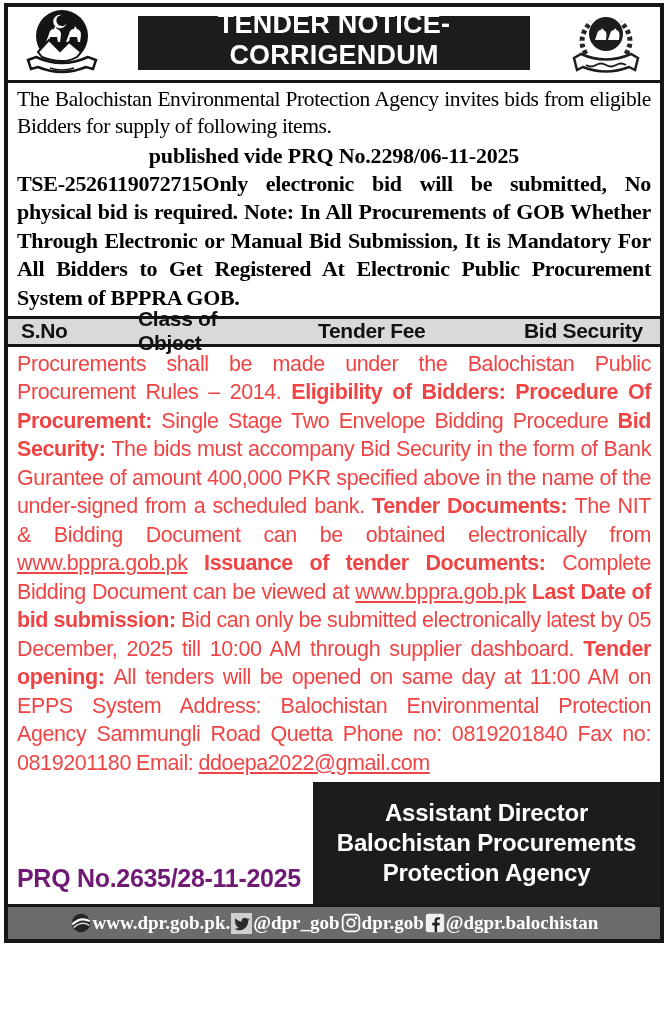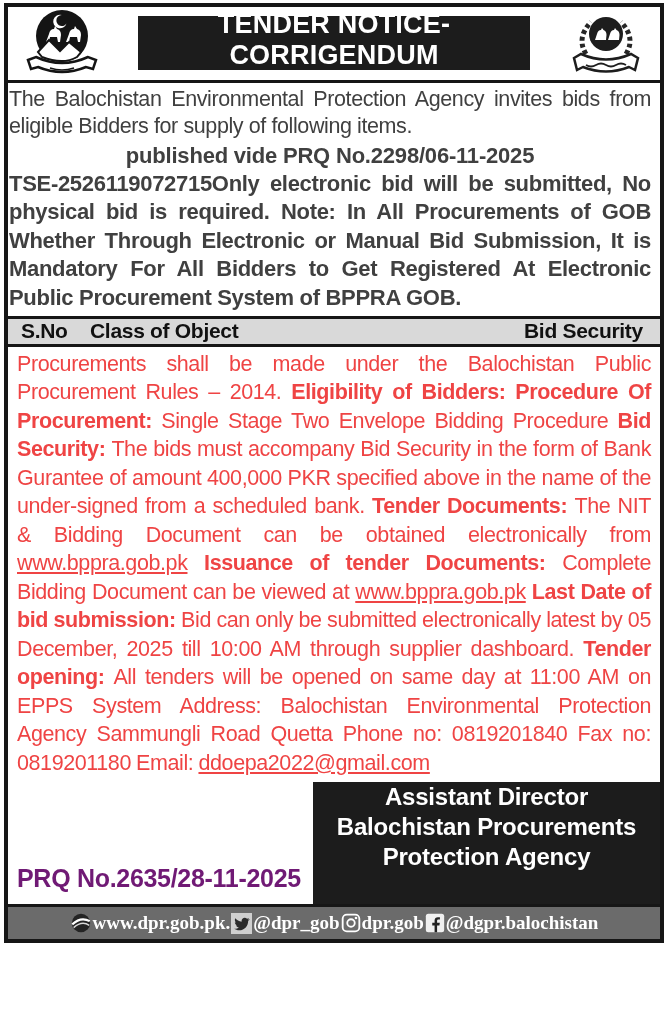--- a/index.html
+++ b/index.html
@@ -10,46 +10,46 @@
     border:4px solid #161616; background:#fff; overflow:hidden;
     display:flex; flex-direction:column;
   }
   .header { position:relative; height:76px; flex:none; border-bottom:3px solid #161616; display:flex; align-items:flex-start;text-align:center; }
   .logo { flex:none; width:108px; height:73px; display:flex; align-items:center; justify-content:center; }
   .banner {
     flex:1; margin:9px 22px 0 22px; height:54px; background:#1c1c1c;
     color:#fff; font-weight:bold; font-size:27px; letter-spacing:0.2px;
     display:flex; align-items:center; justify-content:center; padding-bottom:6px;
   }
-  .content { padding:3px 9px 0 1px; color:#404040; }
+  .content { padding:3px 9px 0 9px; color:#000000;font-family:Liberation Serif, serif; }
   .intro { font-size:21.5px; line-height:1.27; letter-spacing:-0.4px; text-align:justify; }
   .published { text-align:center; font-weight:bold; font-size:22px; letter-spacing:-0.2px; margin:2px 0 1px 0; }
   .bold-para { font-weight:bold; font-size:22px; line-height:1.3; letter-spacing:-0.3px; text-align:justify; }
   .table-header {
     margin-top:3px; flex:none; display:flex; align-items:center;
     background:#d9d9d9; border-top:3px solid #161616; border-bottom:3px solid #161616;
-    font-weight:bold; font-size:21px; letter-spacing:-0.3px; color:#111; height:31px;
+    font-weight:bold; font-size:21px; letter-spacing:-0.3px; color:#111; height:31px;gap:48px;
   }
   .table-header .c1 { width:82px; padding-left:13px; }
   .table-header .c2 { flex:1; }
   .table-header .c3 { width:158px; }
   .table-header .c4 { width:136px; }
   .main-para {
     padding:3px 9px 0 9px; color:#ef4444;
     font-size:21.5px; line-height:28.5px; letter-spacing:-0.4px; word-spacing:-0.5px;
     text-align:justify;
   }
   .main-para .b { font-weight:bold; }
   .main-para .u { text-decoration:underline; }
   .bottom { position:relative; flex:1; min-height:100px; }
   .prq { position:absolute; left:9px; bottom:11px; font-weight:bold; font-size:25px; letter-spacing:-0.3px; color:#701a75; }
   .sig-box {
     position:absolute; right:0; bottom:0; top:5px; width:347px; background:#1c1c1c;
     color:#fff; font-weight:bold; font-size:24px; line-height:30px; letter-spacing:-0.2px;
-    display:flex; flex-direction:column; align-items:center; text-align:center;
+    display:flex; flex-direction:column; align-items:center; justify-content:center; text-align:center;
   }
   .footer {
     flex:none; height:35px; background:#6b6b6b; border-top:3px solid #161616;
     display:flex; align-items:center; justify-content:center; gap:1px;
     color:#fff; font-family:"Liberation Serif", serif; font-weight:bold; font-size:19px;
     white-space:nowrap;
   }
   .ficon { display:inline-flex; align-items:center; justify-content:center; }
   .size-label {
     position:absolute; left:0; top:946px; width:670px; text-align:center;
@@ -92,20 +92,21 @@
 
     <div class="content">
       <p class="intro">The Balochistan Environmental Protection Agency invites bids from eligible Bidders for supply of following items.</p>
       <p class="published">published vide PRQ No.2298/06-11-2025</p>
       <p class="bold-para">TSE-2526119072715Only electronic bid will be submitted, No physical bid is required. Note: In All Procurements of GOB Whether Through Electronic or Manual Bid Submission, It is Mandatory For All Bidders to Get Registered At Electronic Public Procurement System of BPPRA GOB.</p>
     </div>
 
     <div class="table-header">
       <span class="c1">S.No</span>
       <span class="c2">Class of Object</span>
+      <span class="c3">Tender Fee</span>
       <span class="c4">Bid Security</span>
     </div>
 
     <p class="main-para"><span>Procurements shall be made under the Balochistan Public Procurement Rules – 2014. </span><span class="b">Eligibility of Bidders: Procedure Of Procurement: </span><span>Single Stage Two Envelope Bidding Procedure </span><span class="b">Bid Security: </span><span>The bids must accompany Bid Security in the form of Bank Gurantee of amount 400,000 PKR specified above in the name of the under-signed from a scheduled bank. </span><span class="b">Tender Documents: </span><span>The NIT &amp; Bidding Document can be obtained electronically from </span><span class="u">www.bppra.gob.pk</span><span> </span><span class="b">Issuance of tender Documents: </span><span>Complete Bidding Document can be viewed at </span><span class="u">www.bppra.gob.pk</span><span> </span><span class="b">Last Date of bid submission: </span><span>Bid can only be submitted electronically latest by 05 December, 2025 till 10:00 AM through supplier dashboard. </span><span class="b">Tender opening: </span><span>All tenders will be opened on same day at 11:00 AM on EPPS System Address: Balochistan Environmental Protection Agency Sammungli Road Quetta Phone no: 0819201840 Fax no: 0819201180  Email: </span><span class="u">ddoepa2022@gmail.com</span></p>
 
     <div class="bottom">
       <div class="prq">PRQ No.2635/28-11-2025</div>
       <div class="sig-box">
         <div>Assistant Director</div>
         <div>Balochistan Procurements</div>

